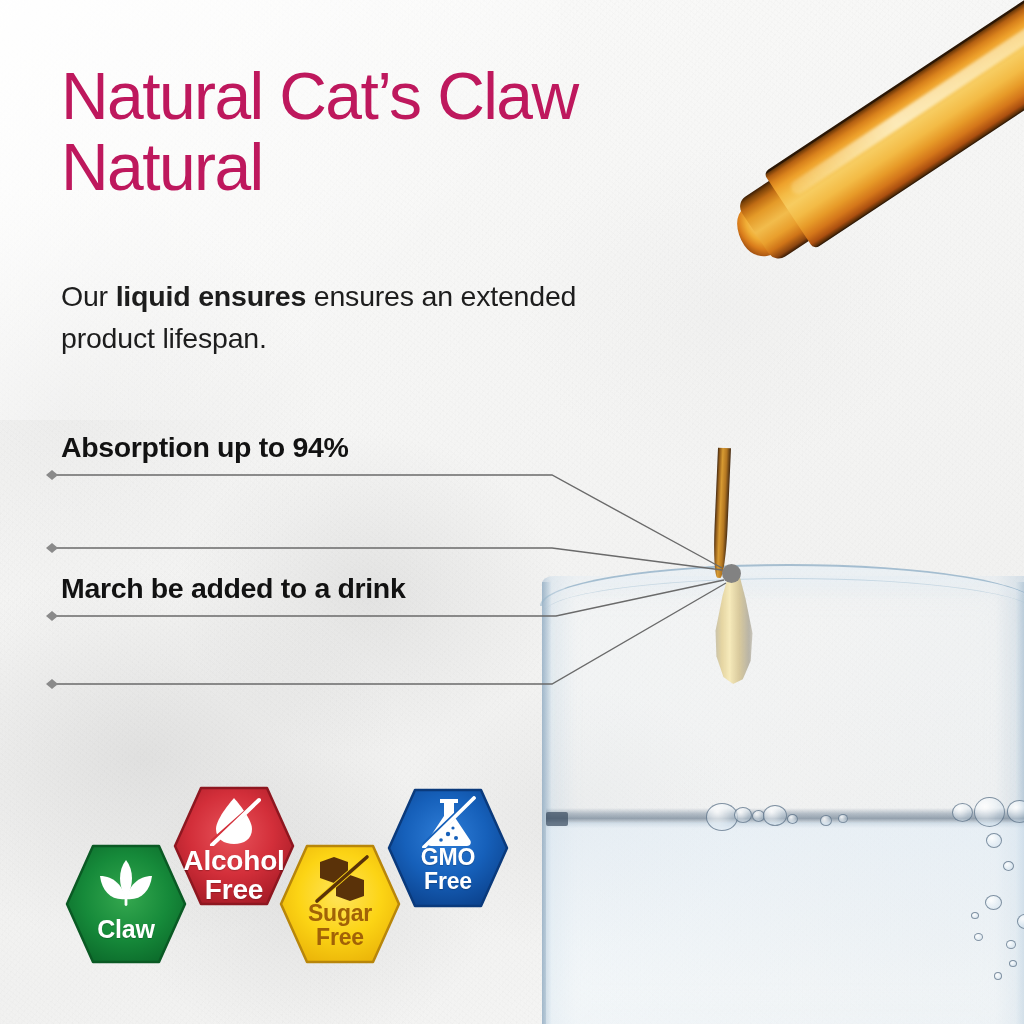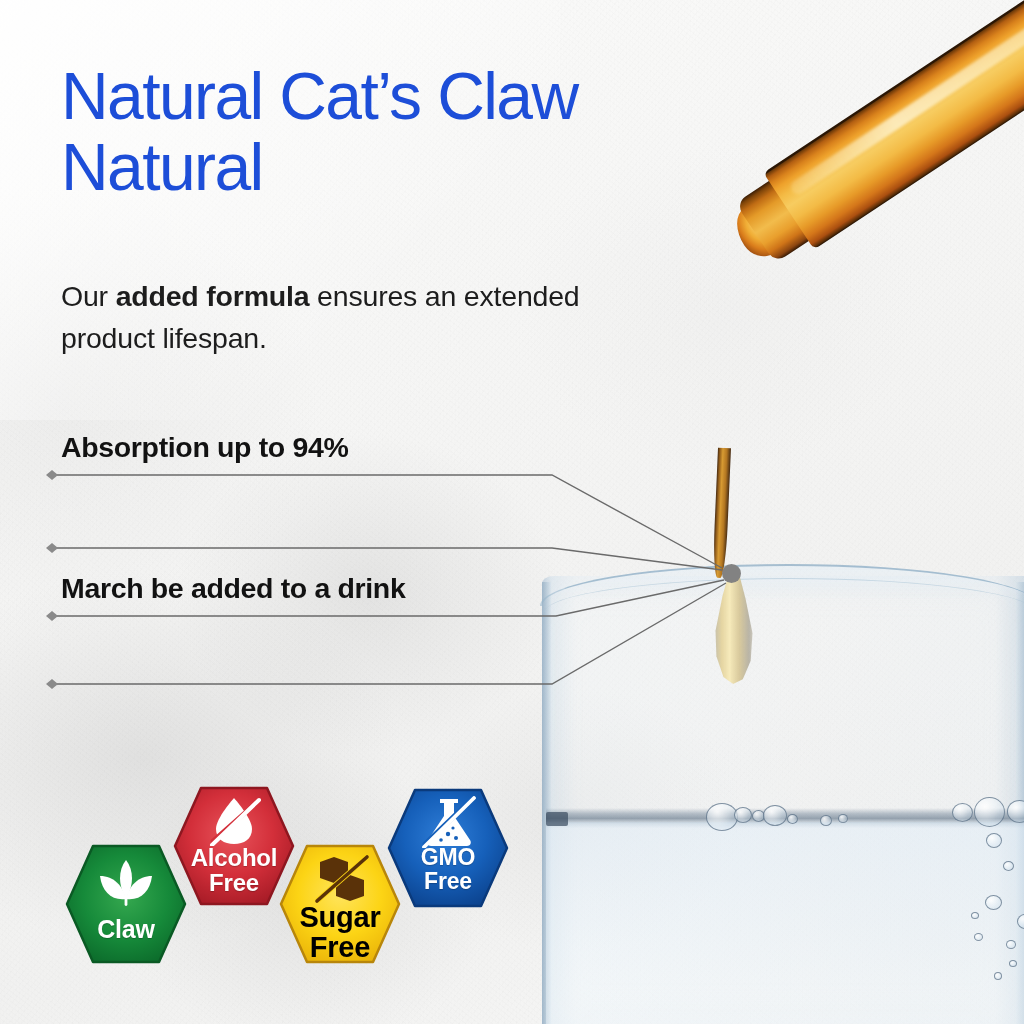--- a/index.html
+++ b/index.html
@@ -38,21 +38,21 @@
   }
   .bg-wash-tl{
     position:absolute;left:0;top:0;width:560px;height:420px;
     background:linear-gradient(135deg,rgba(255,255,255,.92),rgba(255,255,255,0) 70%);
   }
 
   
   .headline{
     position:absolute;left:61px;top:61px;width:700px;
     font-size:66px;line-height:1.08;letter-spacing:-1.6px;
-    font-weight:400;color:#1d4ed8;
+    font-weight:400;color:#be185d;
   }
   .subhead{
     position:absolute;left:61px;top:275px;width:530px;
     font-size:28.5px;line-height:1.48;letter-spacing:-.2px;
     font-weight:400;color:#1d1d1d;
   }
   .subhead b{font-weight:700;}
 
   
   .feature{position:absolute;left:61px;}
@@ -265,21 +265,21 @@
     </g>
   </svg>
 
   <div class="hub"></div>
 
   <div class="headline">
     <div>Natural Cat’s Claw</div>
     <div>Natural</div>
   </div>
 
-  <div class="subhead"><span>Our </span><b>added formula</b><span> ensures an extended product lifespan.</span></div>
+  <div class="subhead"><span>Our </span><b>liquid ensures</b><span> ensures an extended product lifespan.</span></div>
 
   <div class="feature" style="top:433px;">
     <div class="feature-label">Absorption up to 94%</div>
   </div>
   <div class="feature" style="top:574px;">
     <div class="feature-label">March be added to a drink</div>
   </div>
 
   <div class="badge" style="left:60px;top:838px;">
     <svg class="hex" viewBox="0 0 132 132">
@@ -320,21 +320,21 @@
       <g fill="#ffffff">
         <path d="M66,2 C66,2 84,22 84,33 C84,43 76,48 66,48 C56,48 48,43 48,33 C48,22 66,2 66,2 Z"></path>
       </g>
       <g stroke="#d32f3a" stroke-width="4.5" stroke-linecap="round">
         <line x1="45" y1="45" x2="88" y2="7"></line>
       </g>
       <g stroke="#ffffff" stroke-width="4" stroke-linecap="round">
         <line x1="44" y1="49" x2="91" y2="4"></line>
       </g>
     </svg>
-    <div class="badge-text" style="top:66px;font-size:24px;color:#ffffff;">
+    <div class="badge-text" style="top:66px;font-size:28px;color:#ffffff;">
       <div>Alcohol</div>
       <div>Free</div>
     </div>
   </div>
 
   <div class="badge" style="left:274px;top:838px;">
     <svg class="hex" viewBox="0 0 132 132">
       <defs>
         <radialGradient id="gSug" cx="50%" cy="42%" r="64%">
           <stop offset="0%" stop-color="#ffe45c"></stop>
@@ -349,21 +349,21 @@
         <path d="M46,8 L60,3 L74,8 L74,24 L60,29 L46,24 Z"></path>
         <path d="M62,26 L76,21 L90,26 L90,42 L76,47 L62,42 Z"></path>
       </g>
       <g stroke="#fcd415" stroke-width="5" stroke-linecap="round">
         <line x1="44" y1="46" x2="92" y2="4"></line>
       </g>
       <g stroke="#5a3209" stroke-width="3.6" stroke-linecap="round">
         <line x1="43" y1="47" x2="93" y2="3"></line>
       </g>
     </svg>
-    <div class="badge-text" style="top:64px;font-size:29px;color:#000000;text-shadow:none;">
+    <div class="badge-text" style="top:64px;font-size:23px;color:#a16207;text-shadow:none;">
       <div>Sugar</div>
       <div>Free</div>
     </div>
   </div>
 
   <div class="badge" style="left:382px;top:782px;">
     <svg class="hex" viewBox="0 0 132 132">
       <defs>
         <radialGradient id="gGmo" cx="48%" cy="40%" r="64%">
           <stop offset="0%" stop-color="#2f7ed8"></stop>

